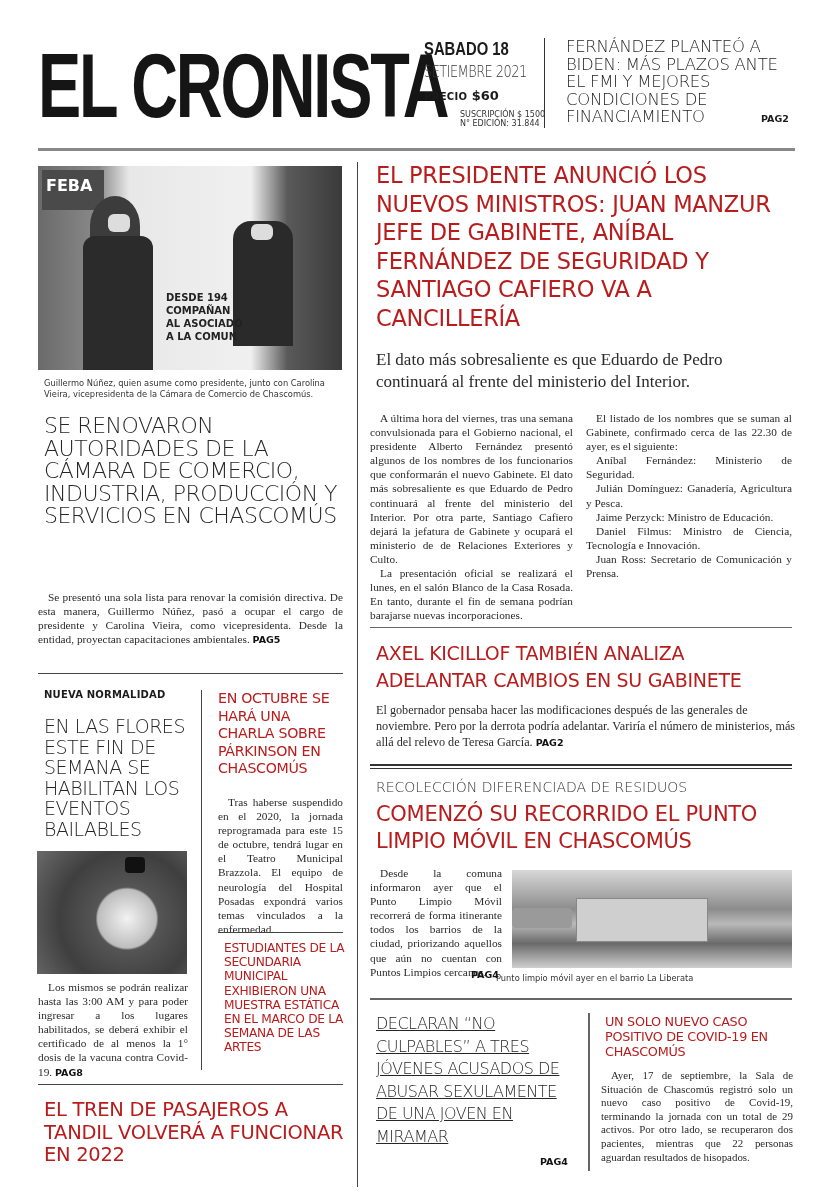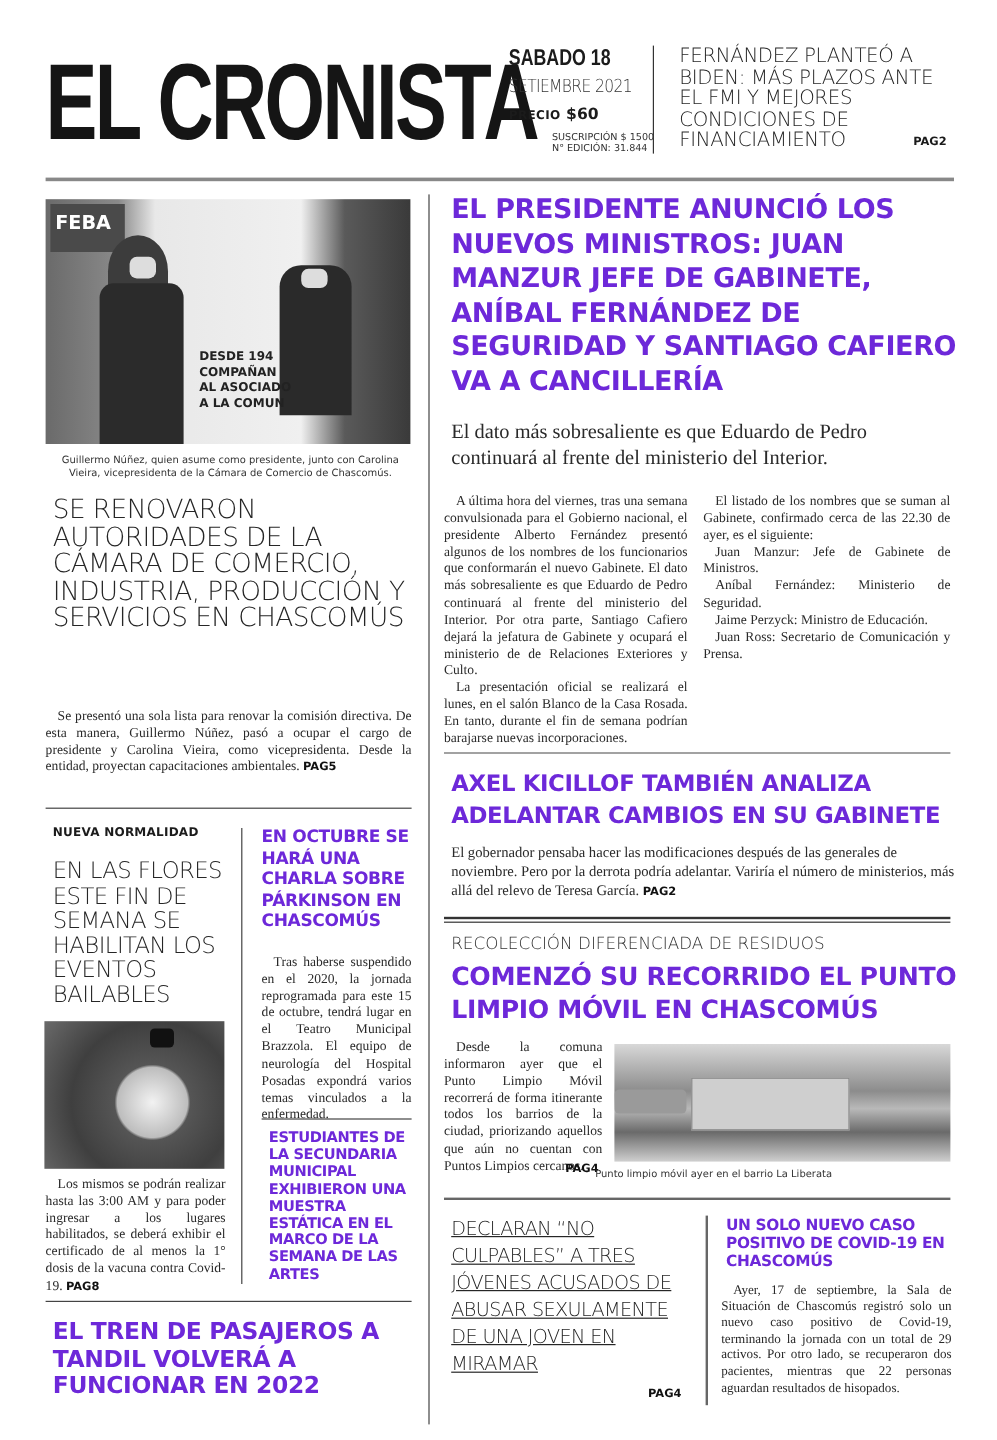--- a/index.html
+++ b/index.html
@@ -24,21 +24,21 @@
               font-size: 16.5px; line-height: 17.5px; color: #262626; letter-spacing: -0.3px; }
   .top-pag { left: 761px; top: 113px; font-family: "DejaVu Sans", sans-serif; font-weight: 700; font-size: 9.5px; }
   .mast-rule { left: 38px; top: 148px; width: 757px; height: 3px; background: #888; }
 
   
   .photo { background: linear-gradient(135deg,#cfcfcf,#9a9a9a 40%,#e5e5e5 60%,#7a7a7a); overflow: hidden; }
 
   .caption { font-family: "DejaVu Sans", sans-serif; font-size: 8.3px; line-height: 11px; color: #333; }
 
   .hl-light { font-family: "DejaVu Sans", sans-serif; font-weight: 300; color: #262626; letter-spacing: -0.5px; }
-  .hl-bold { font-family: "DejaVu Sans", sans-serif; font-weight: 700; color: #6d28d9; letter-spacing: -0.3px; }
+  .hl-bold { font-family: "DejaVu Sans", sans-serif; font-weight: 400; color: #b91c1c; letter-spacing: -0.3px; }
   .body-text { font-family: "Liberation Serif", serif; font-size: 11.3px; line-height: 14.1px; color: #2a2a2a; text-align: justify; }
   .body-text p { text-indent: 10px; }
   .pag { font-family: "DejaVu Sans", sans-serif; font-weight: 700; font-size: 9.5px; color:#111; }
   .kicker { font-family: "DejaVu Sans", sans-serif; font-weight: 700; font-size: 10px; letter-spacing: 0.2px; }
 
   .rule-h { height: 1px; background: #444; }
   .rule-v { width: 1px; background: #444; }
   .rule-thick { height: 2px; background: #666; }
 </style>
 </head>
@@ -65,21 +65,21 @@
 <div class="abs photo" style="left:38px; top:166px; width:304px; height:204px; background:linear-gradient(90deg,#6a6a6a 0,#8a8a8a 20%,#e8e8e8 30%,#f0f0f0 70%,#5a5a5a 82%,#3a3a3a 100%);">
   <div class="abs" style="left:4px; top:4px; width:62px; height:40px; background:#4a4a4a;"></div>
   <div class="abs" style="left:8px; top:10px; color:#fff; font:700 16px 'DejaVu Sans',sans-serif;">FEBA</div>
   <div class="abs" style="left:52px; top:30px; width:50px; height:60px; border-radius:50% 50% 10% 10%; background:#3c3c3c;"></div>
   <div class="abs" style="left:45px; top:70px; width:70px; height:134px; background:#2b2b2b; border-radius:12px 12px 0 0;"></div>
   <div class="abs" style="left:70px; top:48px; width:22px; height:18px; background:#ddd; border-radius:6px;"></div>
   <div class="abs" style="left:195px; top:55px; width:60px; height:125px; background:#2a2a2a; border-radius:18px 18px 0 0;"></div>
   <div class="abs" style="left:213px; top:58px; width:22px; height:16px; background:#ddd; border-radius:6px;"></div>
   <div class="abs" style="left:128px; top:125px; font:700 10px 'DejaVu Sans',sans-serif; color:#222; line-height:13px;">DESDE 194<br>COMPAÑAN<br>AL ASOCIADO<br>A LA COMUN</div>
 </div>
-<div class="abs caption" style="left:44px; top:378px; width:296px;text-align:center;">Guillermo Núñez, quien asume como presidente, junto con Carolina Vieira, vicepresidenta de la Cámara de Comercio de Chascomús.</div>
+<div class="abs caption" style="left:44px; top:378px; width:296px;">Guillermo Núñez, quien asume como presidente, junto con Carolina Vieira, vicepresidenta de la Cámara de Comercio de Chascomús.</div>
 
 <div class="abs hl-light" style="left:44px; top:415px; width:300px; font-size:22px; line-height:22.5px;">SE RENOVARON AUTORIDADES DE LA CÁMARA DE COMERCIO, INDUSTRIA, PRODUCCIÓN Y SERVICIOS EN CHASCOMÚS</div>
 <div class="abs body-text" style="left:38px; top:590px; width:305px;">
   <p><span>Se presentó una sola lista para renovar la comisión directiva. De esta manera, Guillermo Núñez, pasó a ocupar el cargo de presidente y Carolina Vieira, como vicepresidenta. Desde la entidad, proyectan capacitaciones ambientales.</span> <span class="pag">PAG5</span></p>
 </div>
 <div class="abs rule-h" style="left:38px; top:673px; width:305px;"></div>
 
 <div class="abs kicker" style="left:44px; top:689px;">NUEVA NORMALIDAD</div>
 <div class="abs hl-light" style="left:44px; top:716px; width:150px; font-size:19px; line-height:20.6px;">EN LAS FLORES ESTE FIN DE SEMANA SE HABILITAN LOS EVENTOS BAILABLES</div>
 <div class="abs" style="left:37px; top:851px; width:150px; height:123px; background:radial-gradient(circle at 60% 55%, #f2f2f2 0, #bdbdbd 26%, #555 28%, #3f3f3f 60%, #6a6a6a 100%);">
@@ -105,23 +105,24 @@
 
 <div class="abs hl-bold" style="left:376px; top:161px; width:425px; font-size:22.5px; line-height:28.6px;">EL PRESIDENTE ANUNCIÓ LOS NUEVOS MINISTROS: JUAN MANZUR JEFE DE GABINETE, ANÍBAL FERNÁNDEZ DE SEGURIDAD Y SANTIAGO CAFIERO VA A CANCILLERÍA</div>
 <div class="abs" style="left:376px; top:349px; width:400px; font-family:'Liberation Serif',serif; font-size:17px; line-height:22px; color:#2a2a2a;">El dato más sobresaliente es que Eduardo de Pedro continuará al frente del ministerio del Interior.</div>
 
 <div class="abs body-text" style="left:370px; top:411px; width:203px;">
   <p>A última hora del viernes, tras una semana convulsionada para el Gobierno nacional, el presidente Alberto Fernández presentó algunos de los nombres de los funcionarios que conformarán el nuevo Gabinete. El dato más sobresaliente es que Eduardo de Pedro continuará al frente del ministerio del Interior. Por otra parte, Santiago Cafiero dejará la jefatura de Gabinete y ocupará el ministerio de de Relaciones Exteriores y Culto.</p>
   <p>La presentación oficial se realizará el lunes, en el salón Blanco de la Casa Rosada. En tanto, durante el fin de semana podrían barajarse nuevas incorporaciones.</p>
 </div>
 <div class="abs body-text" style="left:586px; top:411px; width:206px;">
   <p>El listado de los nombres que se suman al Gabinete, confirmado cerca de las 22.30 de ayer, es el siguiente:</p>
-  <p>Juan Manzur: Jefe de Gabinete de Ministros.</p>
   <p>Aníbal Fernández: Ministerio de Seguridad.</p>
+  <p>Julián Domínguez: Ganadería, Agricultura y Pesca.</p>
   <p>Jaime Perzyck: Ministro de Educación.</p>
+  <p>Daniel Filmus: Ministro de Ciencia, Tecnología e Innovación.</p>
   <p>Juan Ross: Secretario de Comunicación y Prensa.</p>
 </div>
 
 <div class="abs rule-h" style="left:370px; top:627px; width:422px; background:#666;"></div>
 
 <div class="abs hl-bold" style="left:376px; top:640px; width:425px; font-size:19px; line-height:27px;">AXEL KICILLOF TAMBIÉN ANALIZA ADELANTAR CAMBIOS EN SU GABINETE</div>
 <div class="abs" style="left:376px; top:702px; width:420px; font-family:'Liberation Serif',serif; font-size:12.2px; line-height:16.2px; color:#2a2a2a;">
   <span>El gobernador pensaba hacer las modificaciones después de las generales de noviembre. Pero por la derrota podría adelantar. Variría el número de ministerios, más allá del relevo de Teresa García.</span> <span class="pag">PAG2</span>
 </div>
 

